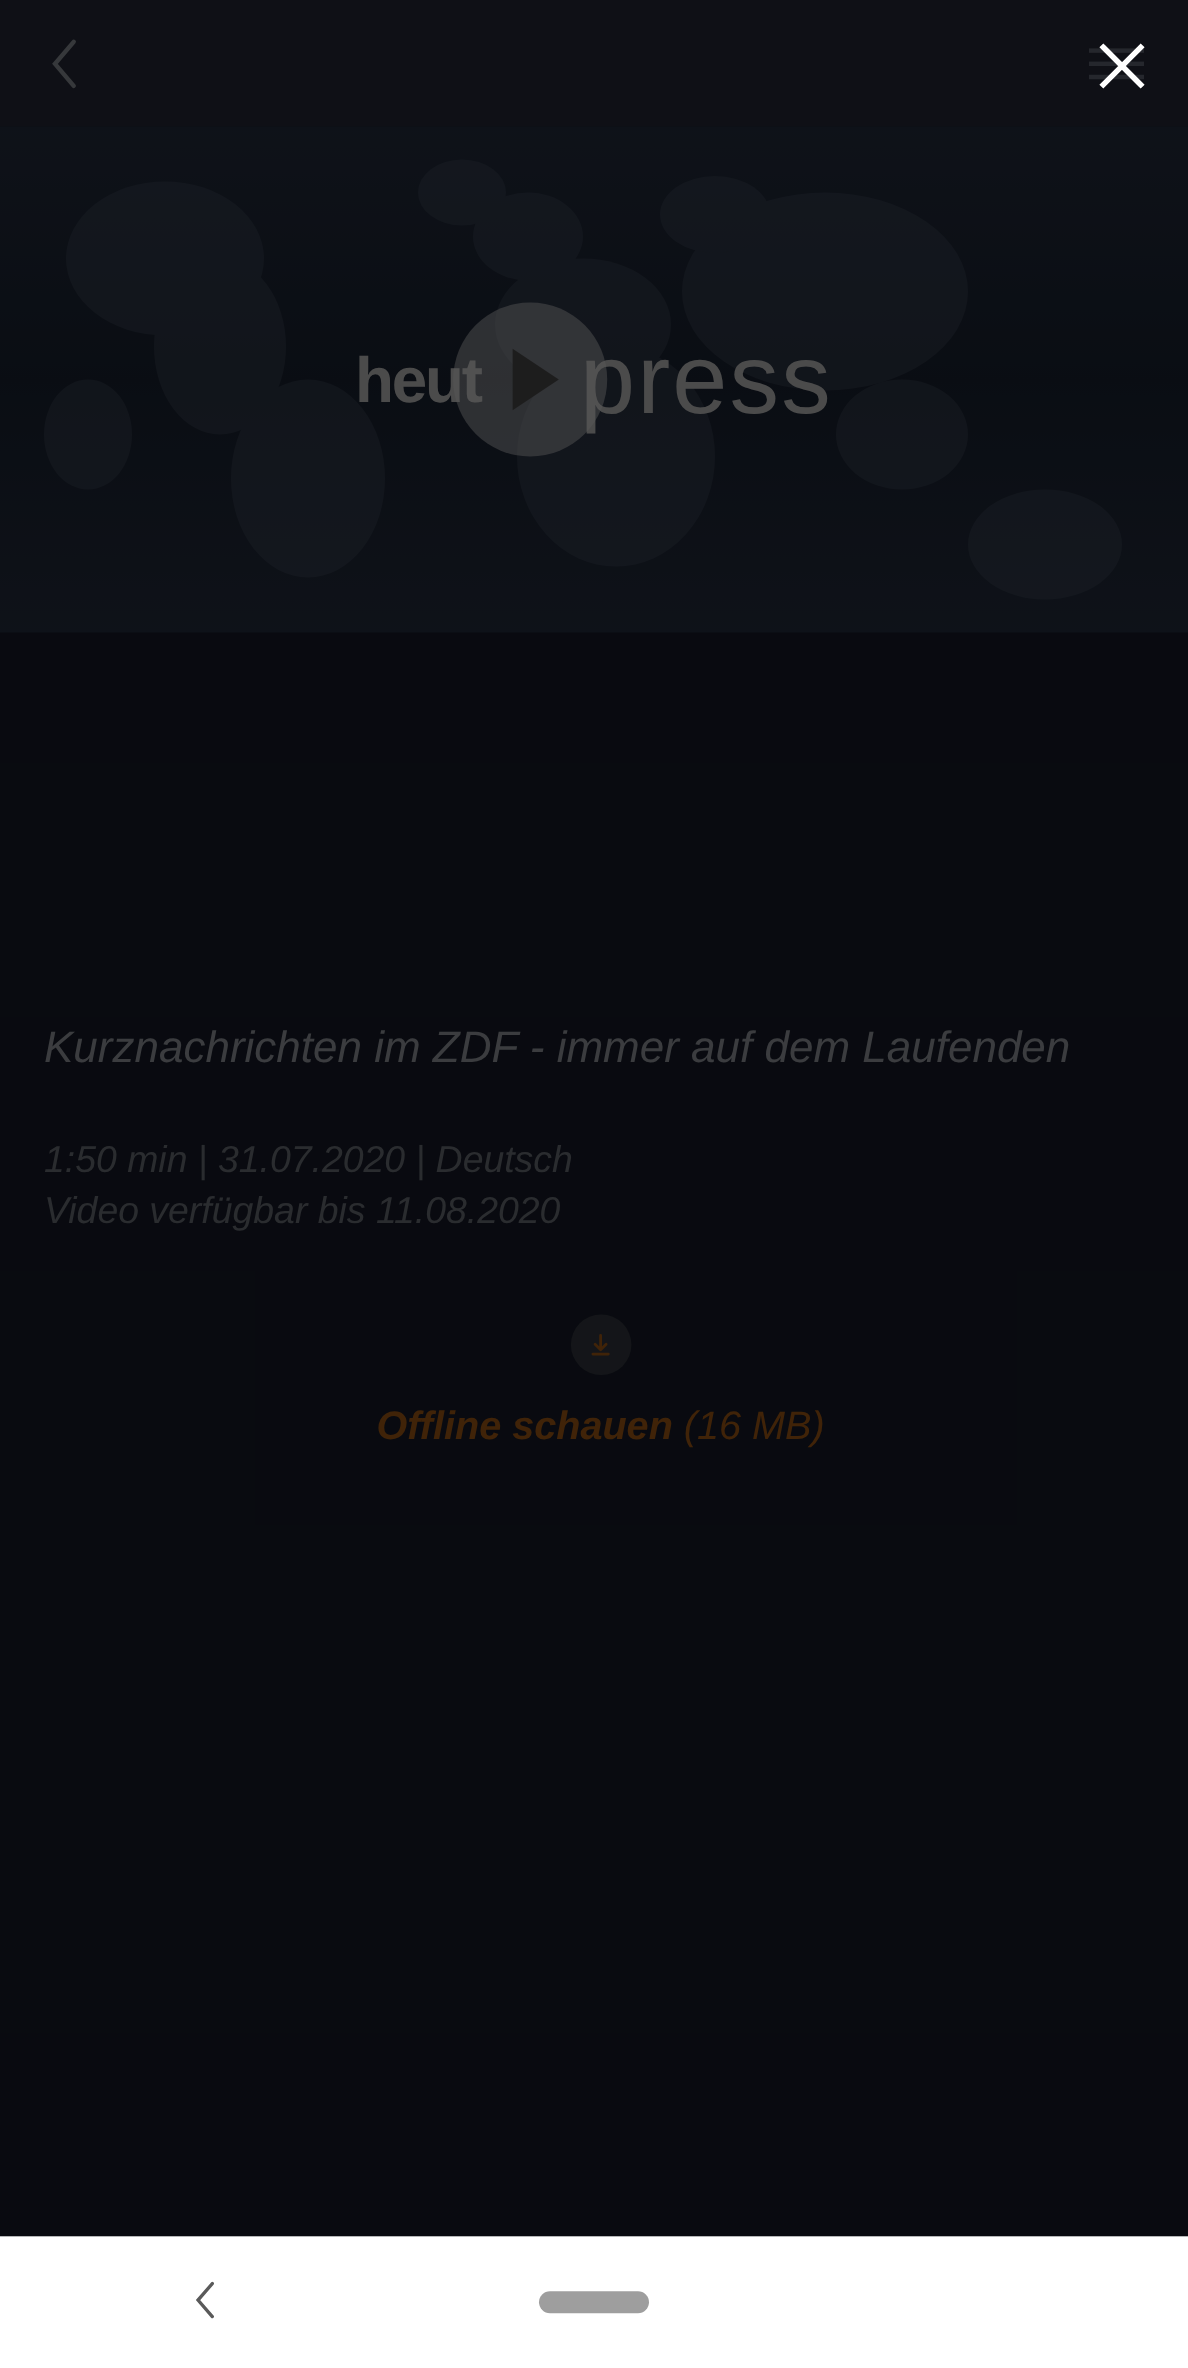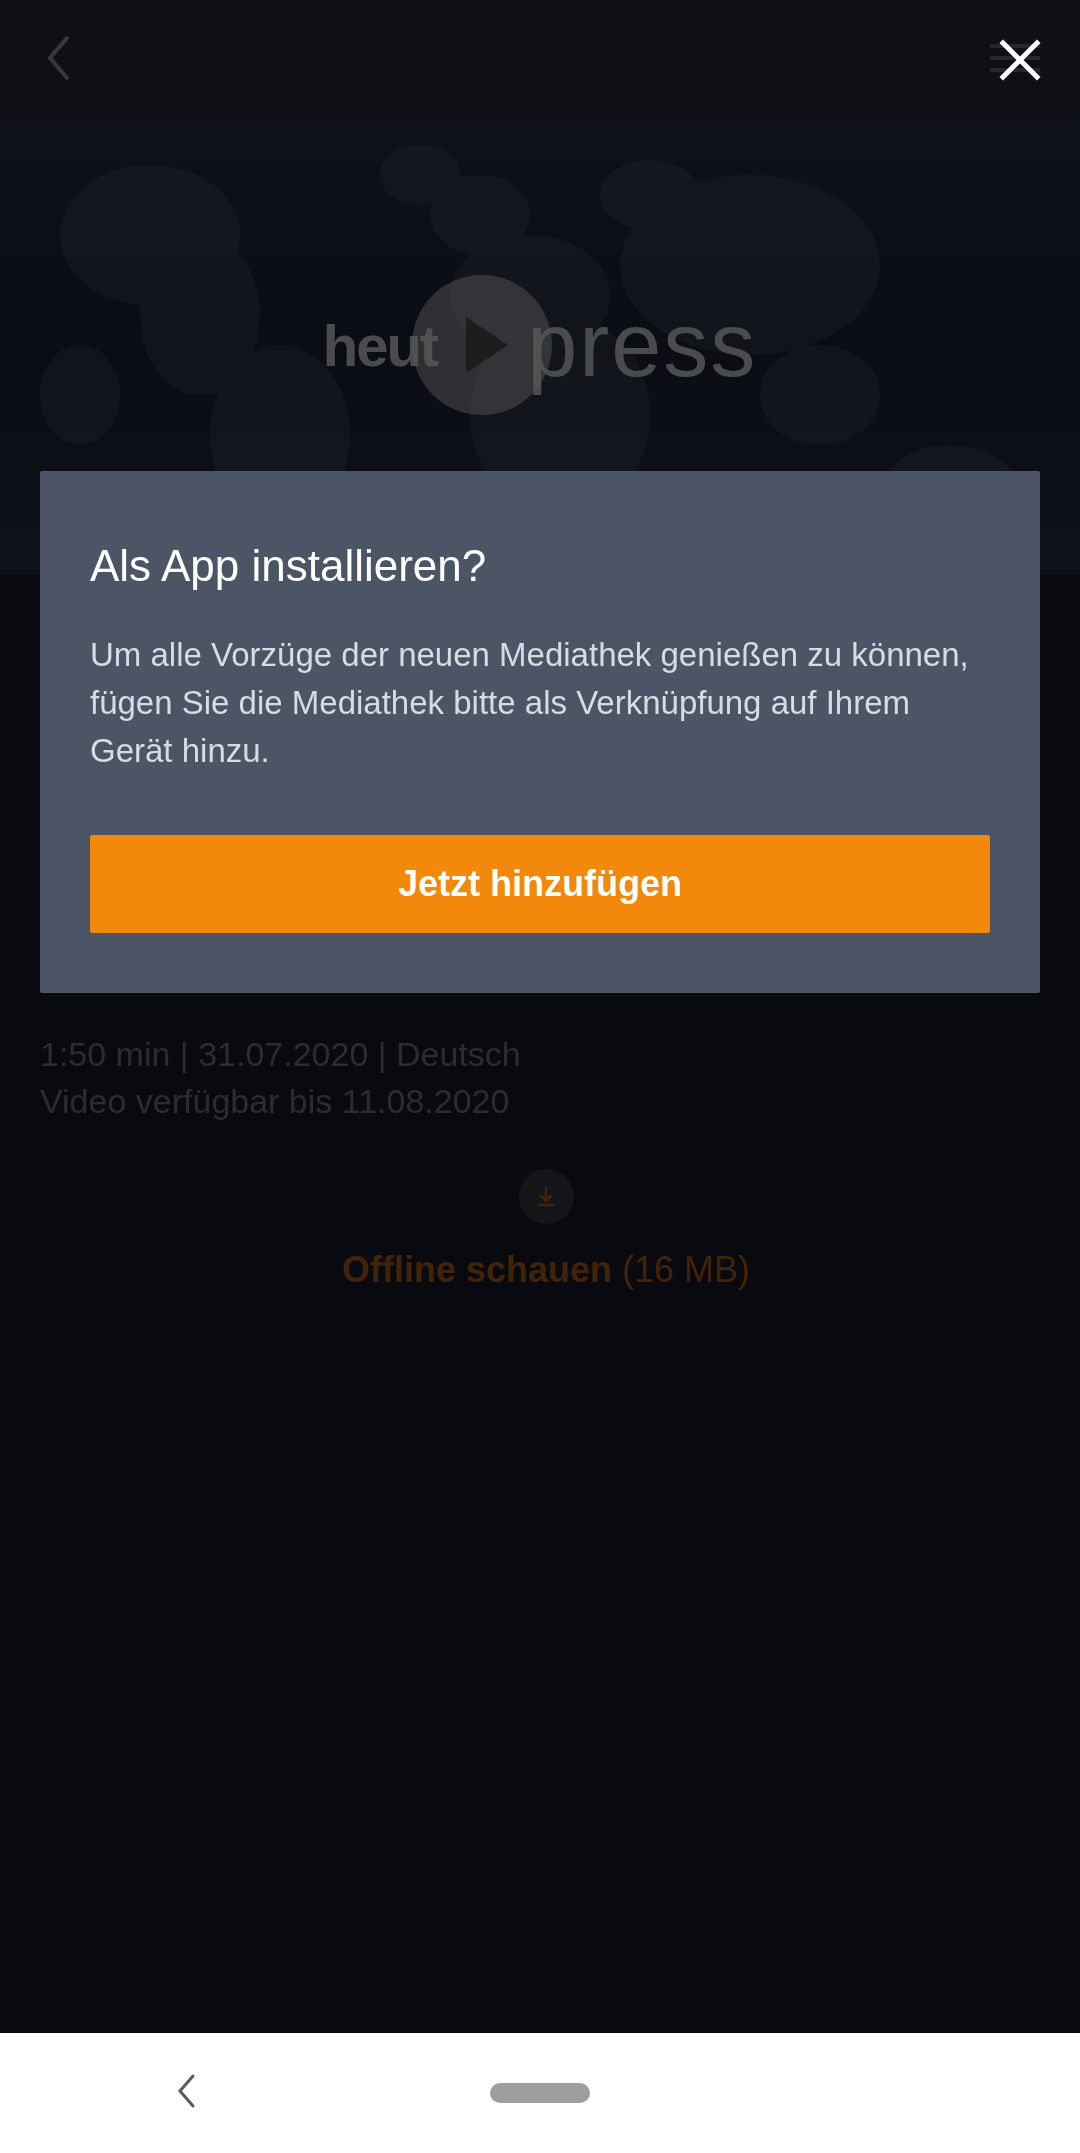--- a/index.html
+++ b/index.html
@@ -187,39 +187,40 @@
       cursor: pointer;
       border-radius: 2px;
     }
     
     .content-below {
       position: absolute;
       top: 930px;
       left: 40px;
       right: 28px;
       z-index: 5;
+      font-style: italic;
     }
     
     .content-subtitle {
       color: #a8acb5;
       font-size: 40px;
       font-weight: 400;
       margin-bottom: 60px;
     }
     
     .content-meta {
       color: #7a7e88;
       font-size: 34px;
       margin-bottom: 8px;
     }
     
     .content-availability {
       color: #7a7e88;
       font-size: 34px;
-      margin-bottom: 48px;
+      margin-bottom: 74px;
     }
     
     .offline-row {
       display: flex;
       align-items: center;
       gap: 25px;
       flex-direction: column;
     }
     
     .download-icon-circle {
@@ -324,25 +325,20 @@
       </div>
       <div class="offline-text">
         <span>Offline schauen</span>
         <span class="offline-size">(16 MB)</span>
       </div>
     </div>
   </div>
 
   <div class="dim-overlay"></div>
 
-  <div class="modal-container">
-    <div class="modal-title">Als App installieren?</div>
-    <div class="modal-body">Um alle Vorzüge der neuen Mediathek genießen zu können, fügen Sie die Mediathek bitte als Verknüpfung auf Ihrem Gerät hinzu.</div>
-    <button class="cta-button">Jetzt hinzufügen</button>
-  </div>
 
   <div class="close-x">
     <svg width="50" height="50" viewBox="0 0 50 50">
       <path d="M 8 8 L 42 42 M 42 8 L 8 42" stroke="#ffffff" stroke-width="5" stroke-linecap="square"></path>
     </svg>
   </div>
 
   <div class="system-nav">
     <div class="system-back">
       <svg width="24" height="40" viewBox="0 0 24 40">

